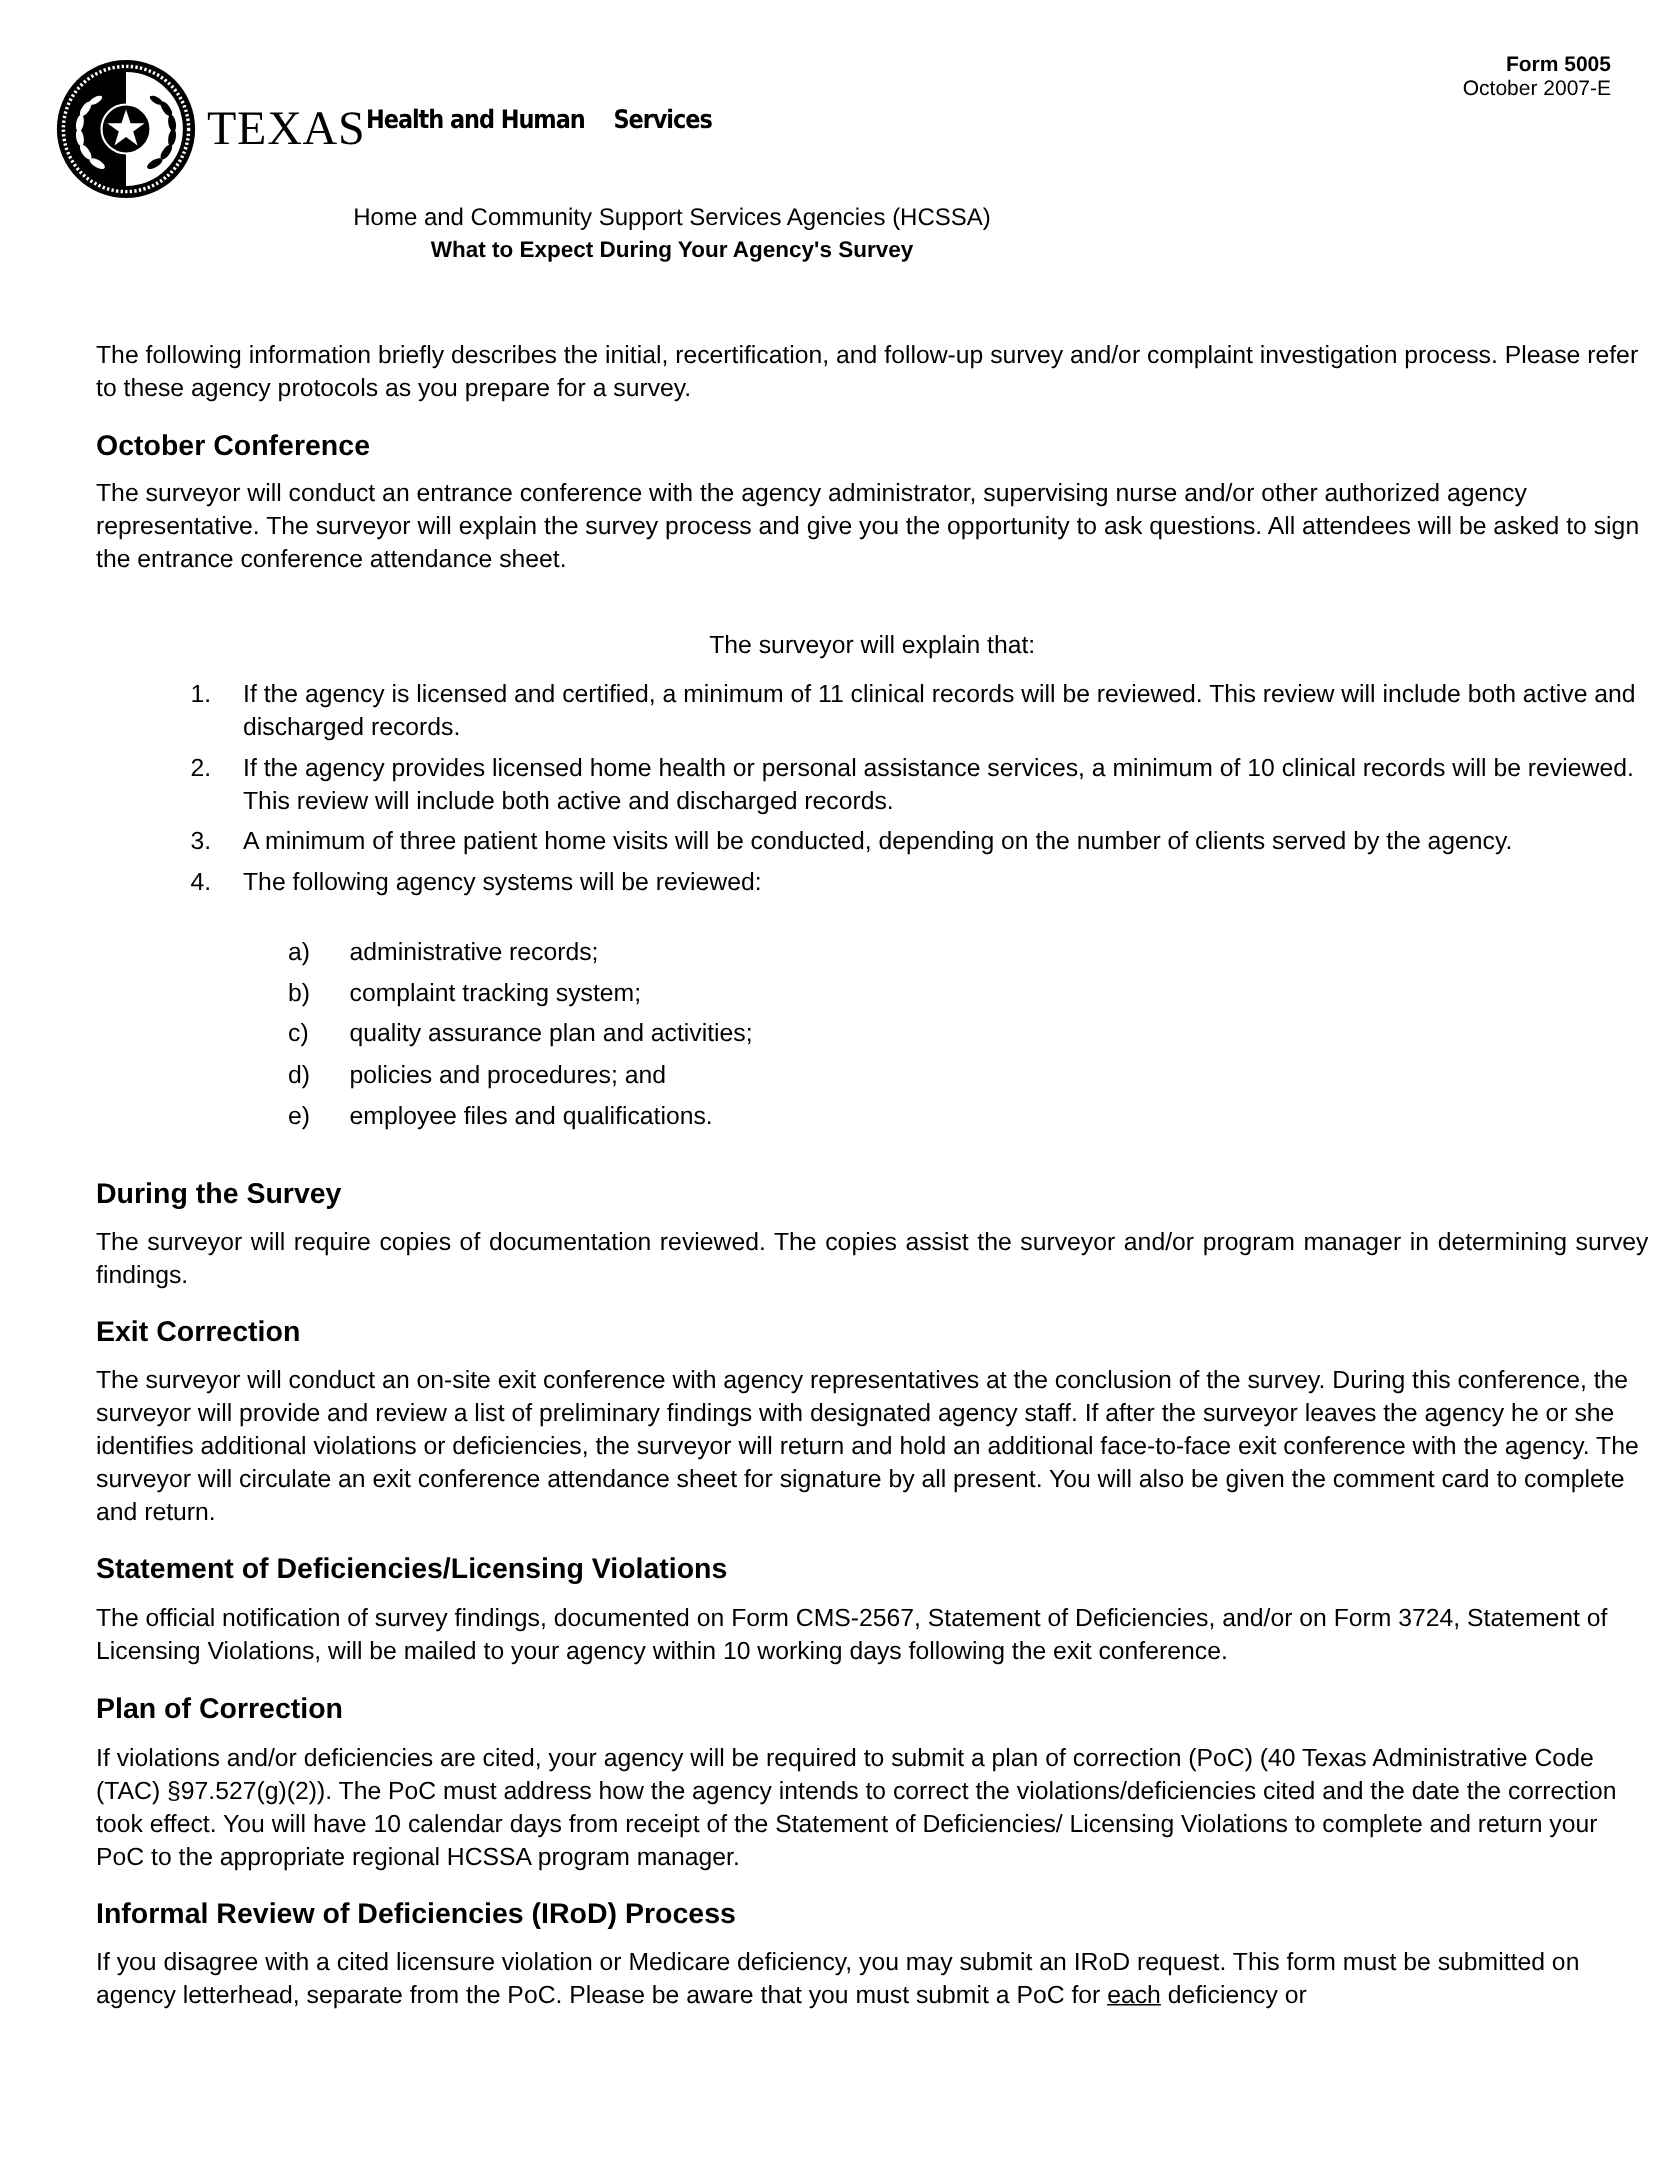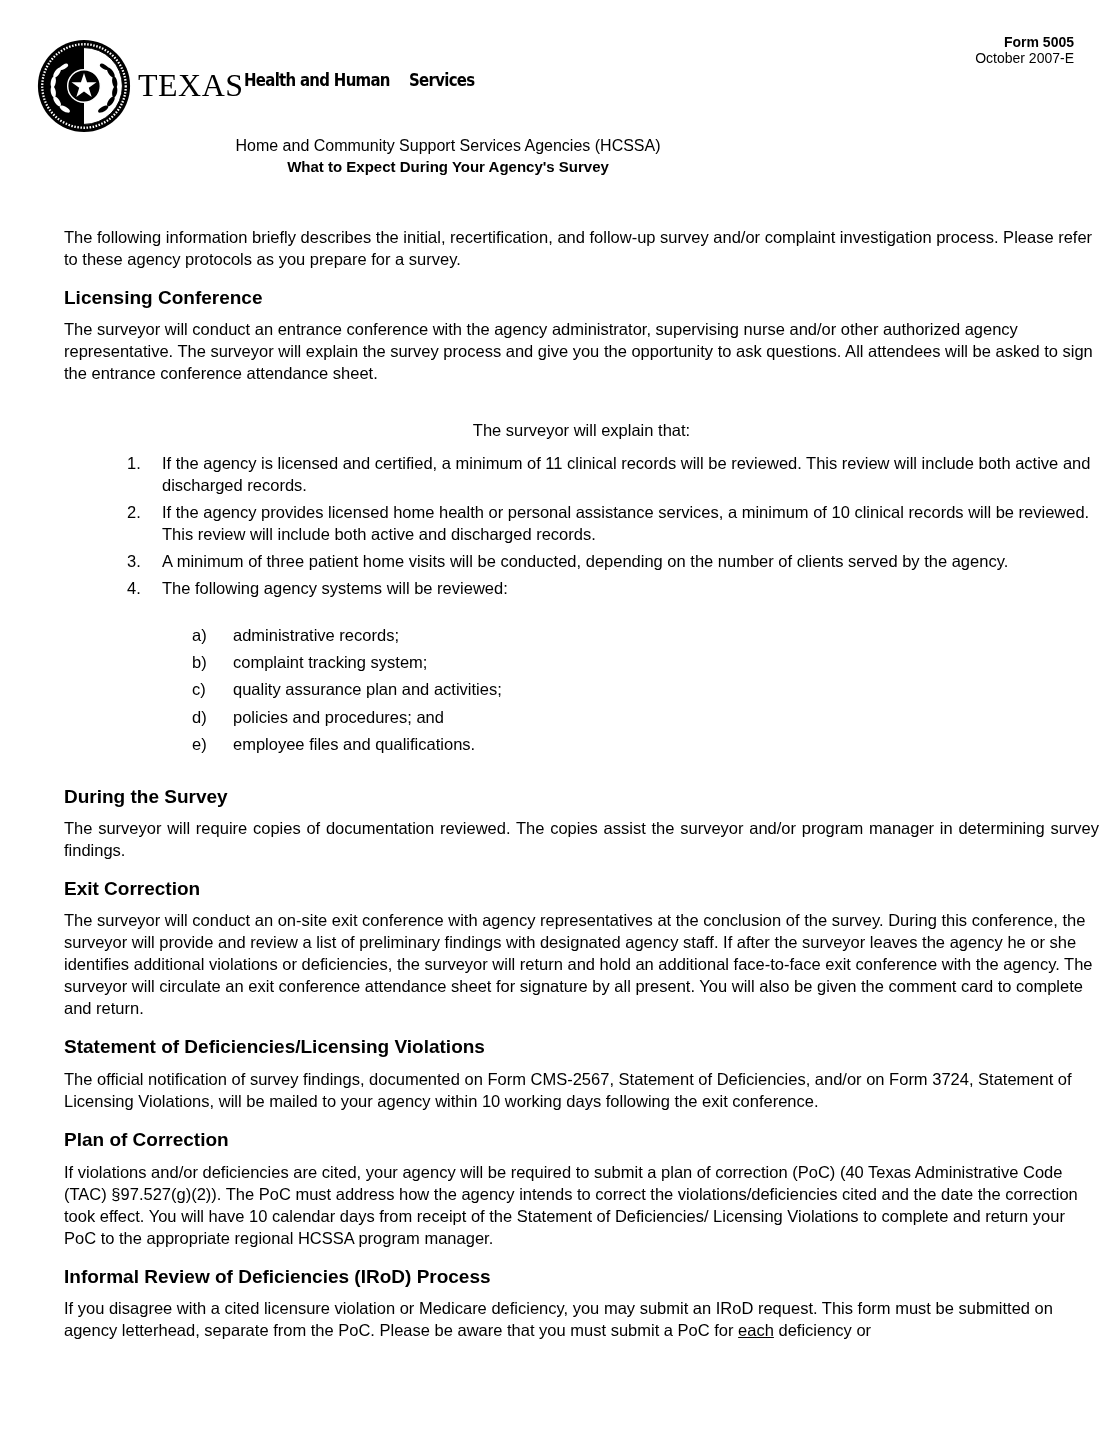--- a/index.html
+++ b/index.html
@@ -92,21 +92,21 @@
 
   <div class="doc-title">
     <div class="sub">Home and Community Support Services Agencies (HCSSA)</div>
     <div class="main">What to Expect During Your Agency's Survey</div>
   </div>
 
   <div class="content">
 
     <p>The following information briefly describes the initial, recertification, and follow-up survey and/or complaint investigation process. Please refer to these agency protocols as you prepare for a survey.</p>
 
-    <div class="h" style="margin-top:16px;">Licensing Conference</div>
+    <div class="h" style="margin-top:16px;">October Conference</div>
     <p style="margin-top:8px;">The surveyor will conduct an entrance conference with the agency administrator, supervising nurse and/or other authorized agency representative. The surveyor will explain the survey process and give you the opportunity to ask questions. All attendees will be asked to sign the entrance conference attendance sheet.</p>
 
     <p style="margin-top:35px;text-align:center;">The surveyor will explain that:</p>
 
     <ul class="ol" style="margin-top:11px;">
       <li>
         <span class="n">1.</span>
         <span class="t">If the agency is licensed and certified, a minimum of 11 clinical records will be reviewed. This review will include both active and discharged records.</span>
       </li>
       <li>

